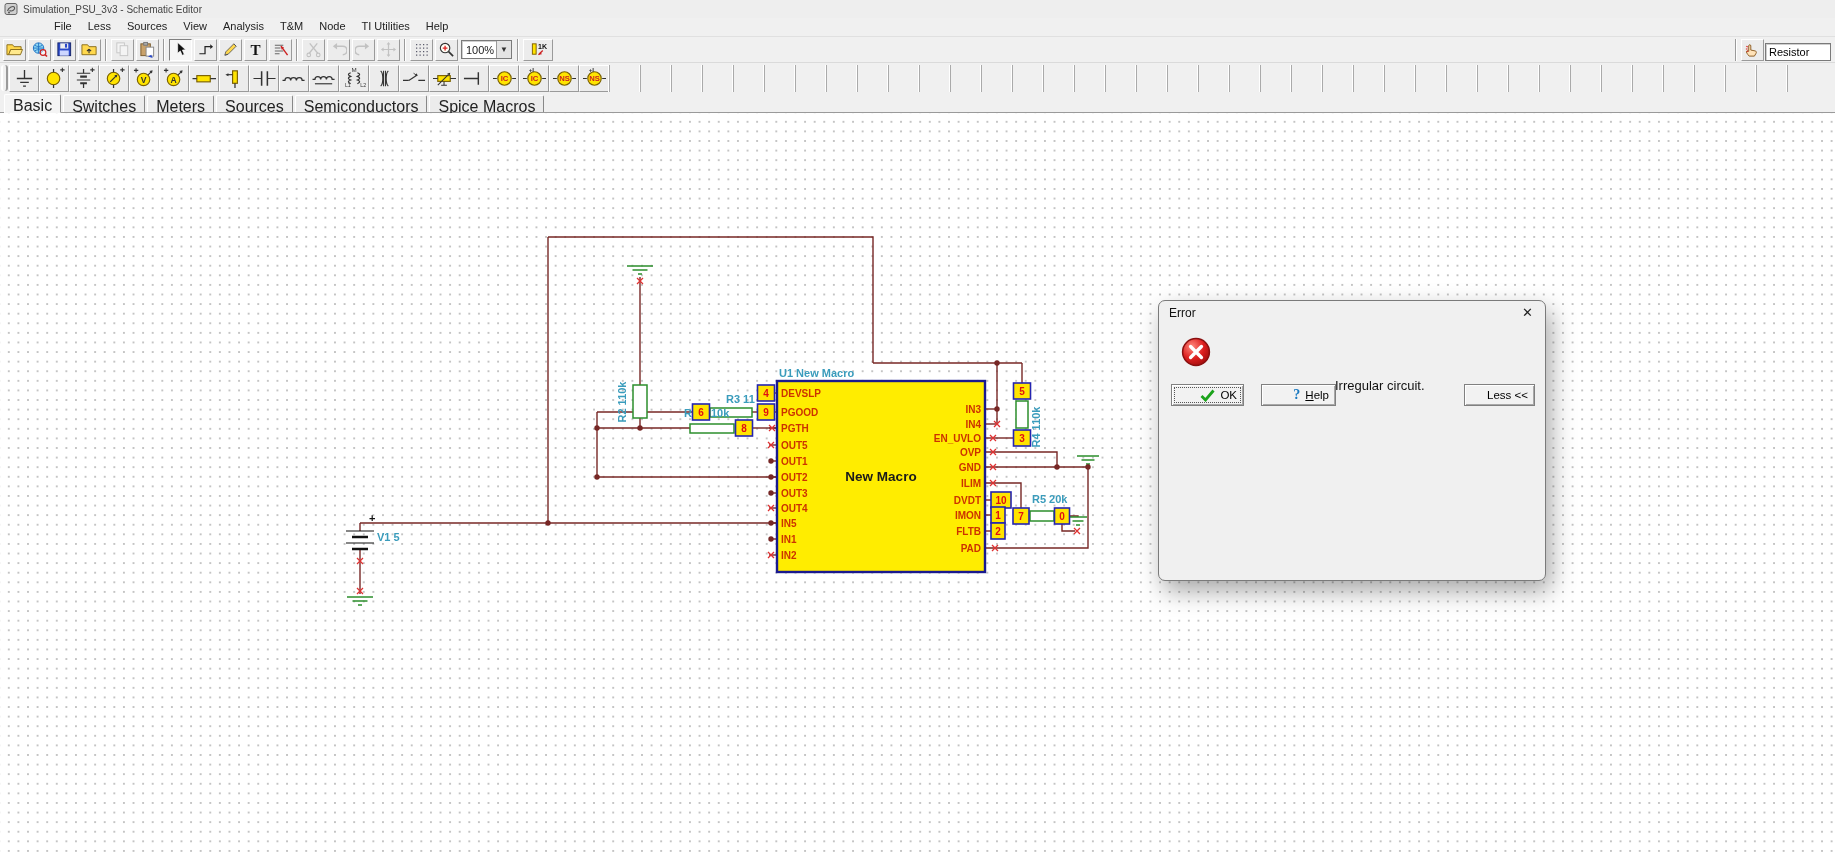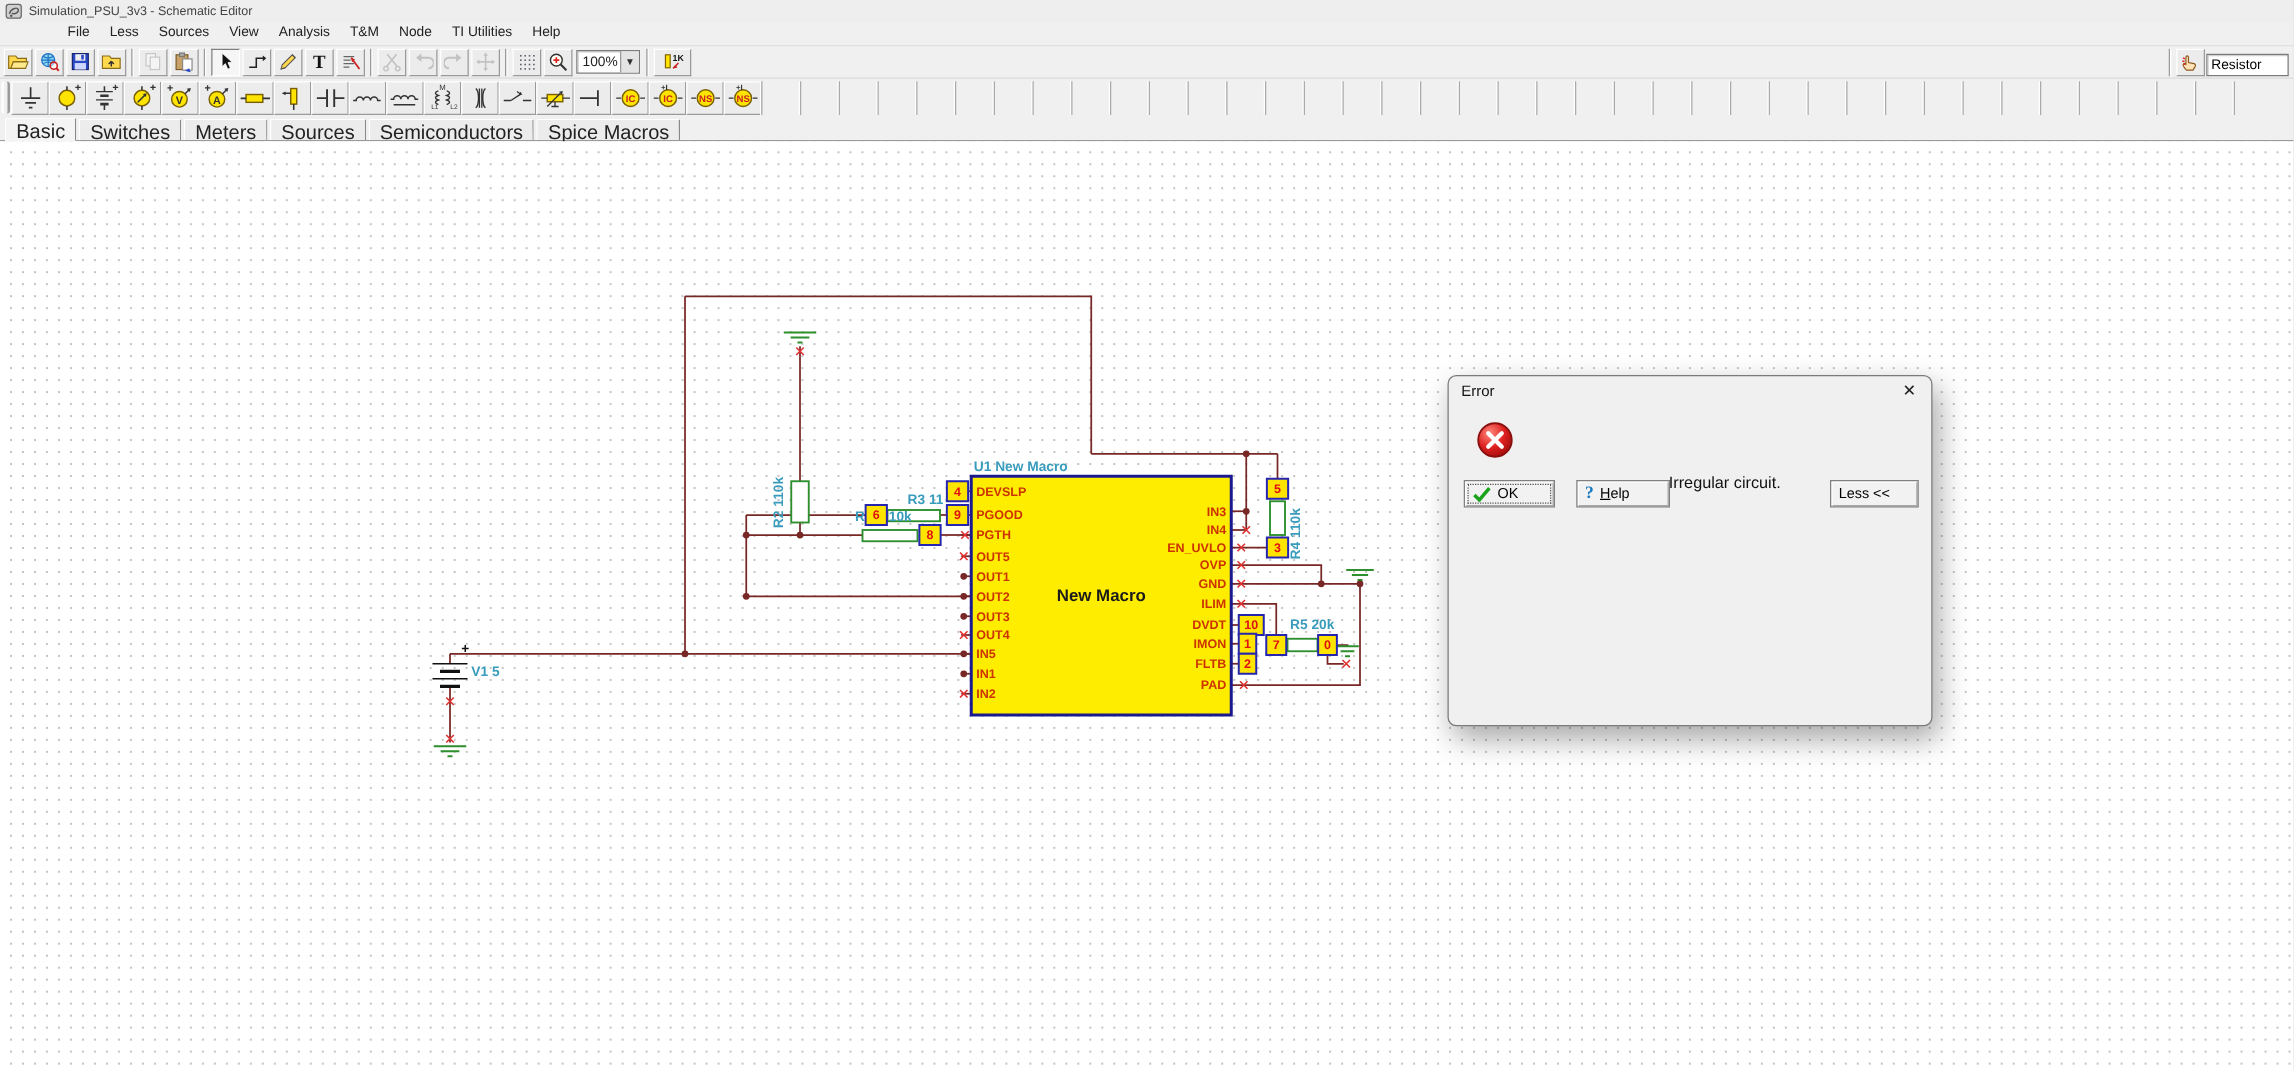--- a/index.html
+++ b/index.html
@@ -59,21 +59,21 @@
   .plus{fill:#111;font:700 11px "Liberation Sans",sans-serif;}
   
   .dialog{position:absolute;left:1158px;top:300px;width:388px;height:281px;background:#f0f0f0;
       border:1px solid #7a7a7a;border-radius:7px;box-shadow:5px 10px 24px rgba(0,0,0,.35);z-index:10;}
   .dlg-title{position:absolute;left:0;top:0;right:0;height:24px;padding:5px 10px;font-size:12px;color:#111;}
   .dlg-close{position:absolute;right:12px;top:4px;font-size:13px;color:#222;cursor:default;}
   .dlg-icon{position:absolute;left:22px;top:36px;}
   .dlg-msg{position:absolute;left:176px;top:48px;font-size:13px;color:#111;margin-top:29px;}
   .dlg-btn{position:absolute;top:83px;height:22px;background:#f2f2f2;border:1px solid #808080;
       box-shadow:inset 1px 1px 0 #ffffff, inset -1px -1px 0 #a8a8a8;
-      font-family:"Liberation Sans",sans-serif;font-size:11.5px;display:flex;align-items:center;justify-content:flex-start;gap:5px;}
+      font-family:"Liberation Sans",sans-serif;font-size:11.5px;display:flex;align-items:center;justify-content:flex-end;gap:5px;}
   .dlg-btn.ok{left:12px;width:73px;outline:1px dotted #555;outline-offset:-4px;}
   .dlg-btn.help{left:102px;width:75px;}
   .dlg-btn.less{left:305px;width:71px;}
   .qmark{color:#1878c0;font-weight:bold;font-size:14px;font-family:"Liberation Serif",serif;}
   .dlg-details{position:absolute;left:4px;top:120px;width:379px;height:154px;background:#fff;
       border:1px solid #808080;box-shadow:inset 1px 1px 0 #404040, 1px 1px 0 #ffffff;
       padding:3px 5px;font-size:11px;color:#111;line-height:15px;overflow:hidden;}
 </style>
 </head>
 <body>

